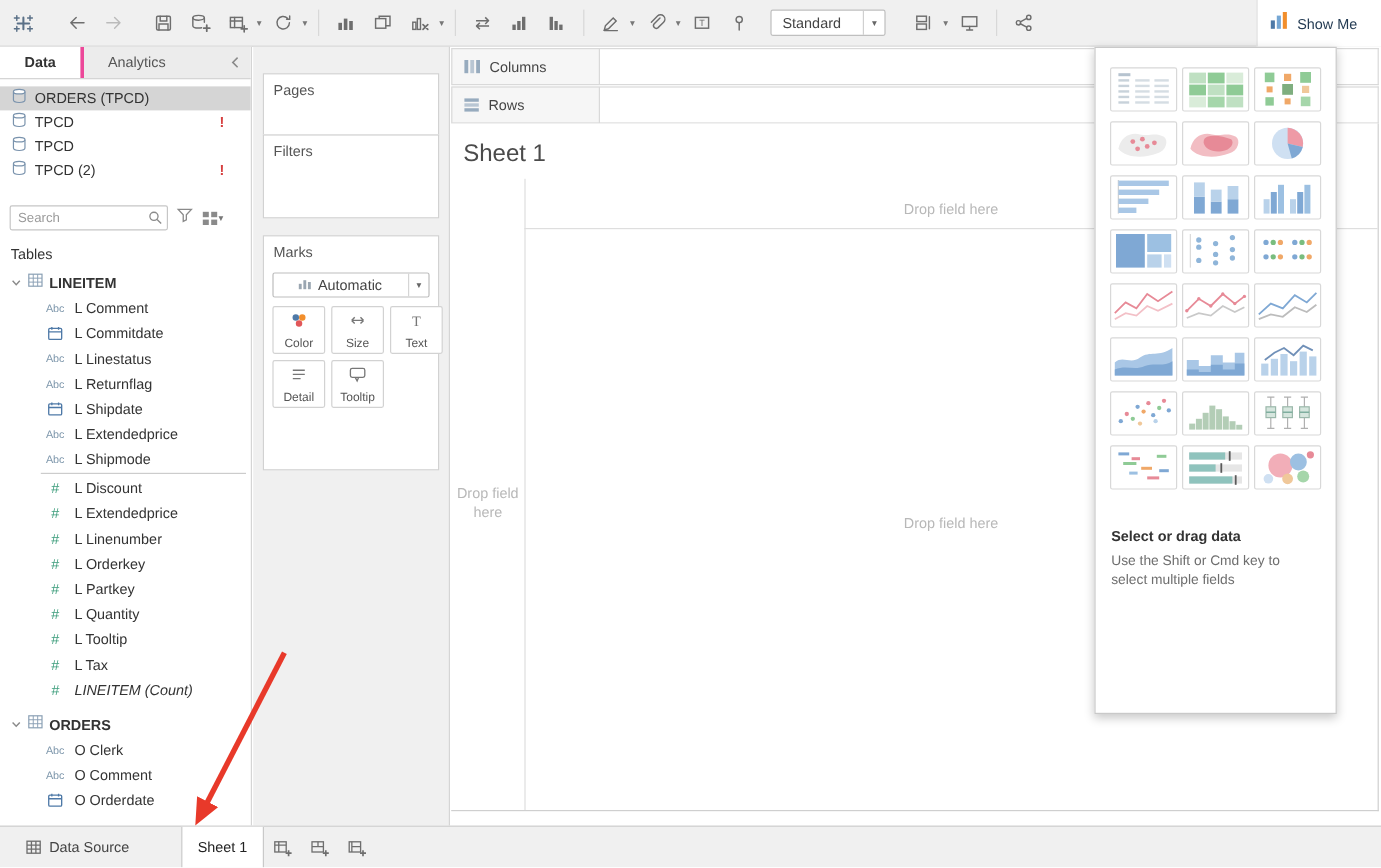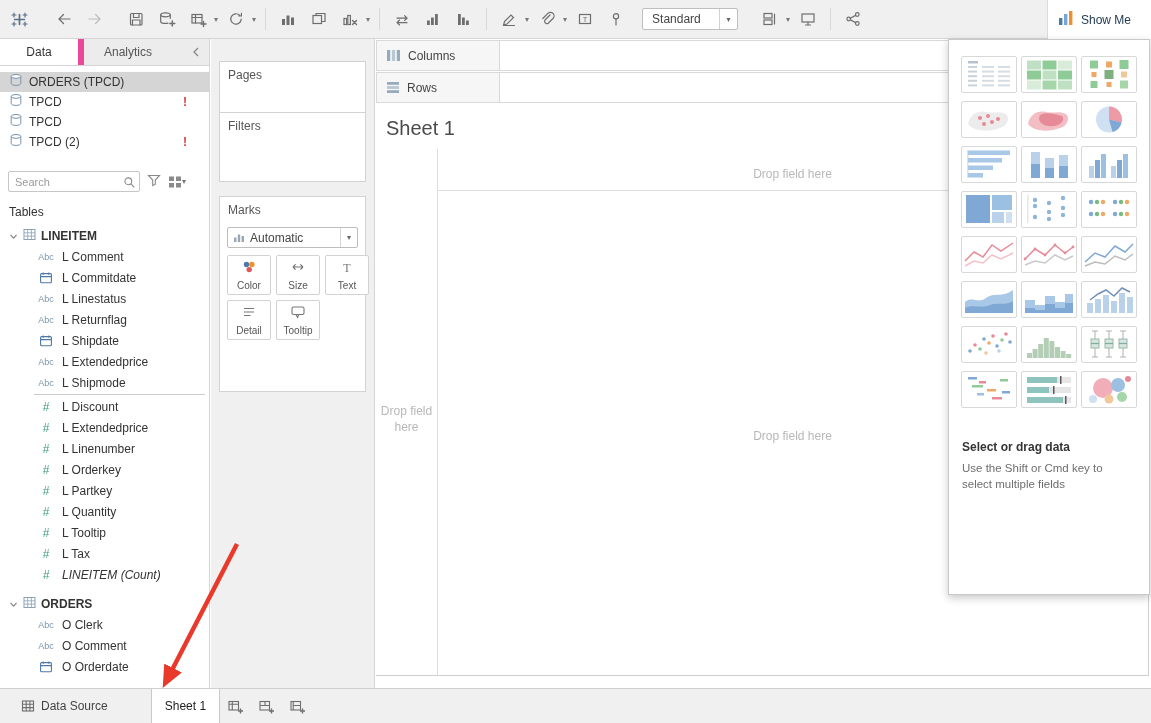--- a/index.html
+++ b/index.html
@@ -21,21 +21,21 @@
   .combo-text { font-size:12px; color:#444; padding:3px 10px 0 9px; width:76px; }
   .combo-caret { width:18px; border-left:1px solid #d0d0d0; font-size:8px; color:#666; display:flex; align-items:center; justify-content:center; }
   #showme-header { position:absolute; right:0; top:0; width:104px; height:39px; background:#fff;
                    border-left:1px solid #dcdcdc; display:flex; align-items:center; gap:7px; padding-left:10px; cursor:default; }
   #showme-header .smh-label { font-size:12px; color:#243b53; }
 
   
   #sidebar { position:absolute; left:0; top:39px; width:210px; bottom:35px; background:#fff; border-right:1px solid #d5d5d5; overflow:hidden; }
   .pane-tabs { height:27px; display:flex; align-items:stretch; background:#ececec; border-bottom:1px solid #d5d5d5; }
   .pane-tab { font-size:12px; color:#333; display:flex; align-items:center; justify-content:center; }
-  .pane-tab.active { background:#fff; width:84px; font-weight:normal; border-right:6px solid #ec4899; }
+  .pane-tab.active { background:#fff; width:70px; font-weight:bold; border-right:3px solid #ec4899; }
   .pane-tab.inactive { width:88px; color:#555; }
   .pane-collapse { margin-left:auto; width:26px; display:flex; align-items:center; justify-content:center; }
   #datasource-list { margin-top:6px; }
   .ds-row { height:20px; display:flex; align-items:center; gap:6px; padding-left:9px;justify-content:flex-end; }
   .ds-row.selected { background:#d5d5d5; }
   .ds-label { font-size:12px; color:#333; flex:1; white-space:nowrap; overflow:hidden; }
   .ds-warn { color:#d63f3f; font-weight:bold; font-size:12px; margin-right:22px; }
   .search-row { margin:19px 8px 0 8px; display:flex; align-items:center; gap:7px; }
   .search-wrap { position:relative; width:132px; }
   .search-input { width:132px; height:21px; border:1px solid #c6c6c6; border-radius:2px; font-size:11px; padding:0 20px 0 6px;
@@ -58,21 +58,21 @@
   .group-gap { height:8px; }
 
   
   #shelfcol { position:absolute; left:211px; top:39px; width:164px; bottom:35px; background:#f0f0f0; border-right:1px solid #d5d5d5; }
   .card { position:absolute; left:8px; right:8px; background:#fff; border:1px solid #d2d2d2; }
   #card-pages { top:22px; height:52px; }
   #card-filters { top:73px; height:70px; }
   #card-marks { top:157px; height:196px; }
   .card-label { font-size:12px; color:#555; padding:6px 0 0 8px; }
   .marks-dd { position:absolute; left:7px; right:7px; top:30px; height:21px; background:#fff; border:1px solid #bdbdbd; border-radius:2px;
-              display:flex; align-items:center; gap:5px; padding-left:5px; }
+              display:flex; align-items:center; gap:5px; padding-left:20px; }
   .marks-dd-label { font-size:12px; color:#444; flex:1; }
   .marks-dd-caret { width:17px; align-self:stretch; border-left:1px solid #d5d5d5; display:flex; align-items:center; justify-content:center; font-size:8px; color:#666; }
   #marks-buttons { position:absolute; left:7px; top:58px; display:grid; grid-template-columns:repeat(3,44px); gap:5px; }
   .mark-btn { width:44px; height:40px; border:1px solid #d2d2d2; border-radius:2px; background:#fff; display:flex; flex-direction:column; align-items:center; justify-content:center; gap:1px; }
   .mark-lbl { font-size:10px; color:#555; }
 
   
   #canvas { position:absolute; left:375px; top:39px; right:0; bottom:35px; background:#fff; }
   .shelf-row { position:absolute; left:1px; right:2px; height:31px; display:flex; }
   #shelf-columns { top:1px; }
@@ -82,21 +82,21 @@
   .shelf-area { flex:1; background:#fff; border:1px solid #d9d9d9; border-left:none; }
   #sheet-area { position:absolute; left:1px; top:64px; right:2px; bottom:12px; background:#fff; border-bottom:1px solid #cfcfcf; border-right:1px solid #cfcfcf; }
   .sheet-title { position:absolute; left:10px; top:14px; font-size:20px; color:#4b4b4b; }
   .vline { position:absolute; left:61px; top:46px; bottom:0; border-left:1px solid #dedede; }
   .hline { position:absolute; top:87px; left:61px; right:0; border-top:1px solid #dedede; }
   .drop-top { position:absolute; top:64px; left:61px; right:0; text-align:center; font-size:12px; color:#b8b8b8; }
   .drop-left { position:absolute; left:3px; width:55px; top:300px; text-align:center; font-size:12px; color:#b8b8b8; line-height:16px; }
   .drop-main { position:absolute; top:326px; left:61px; right:0; text-align:center; font-size:12px; color:#b8b8b8; }
 
   
-  #showme { position:absolute; left:948px; top:39px; width:202px; height:556px; background:#fff; border:1px solid #c9c9c9;
+  #showme { position:absolute; left:912px; top:39px; width:202px; height:556px; background:#fff; border:1px solid #c9c9c9;
             box-shadow:0 3px 8px rgba(0,0,0,.22); z-index:5; }
   #showme-grid { position:absolute; left:12px; top:16px; display:grid; grid-template-columns:repeat(3,56px); gap:8px 4px; }
   .thumb { width:56px; height:37px; border:1px solid #d8d8d8; border-radius:2px; background:#fff; display:flex; align-items:center; justify-content:center; }
   #showme-texts { position:absolute; left:13px; top:400px; width:172px; }
   .sm-title { font-size:12px; font-weight:bold; color:#333; margin-bottom:6px; }
   .sm-hint { font-size:11.5px; color:#6e6e6e; line-height:16px; }
 
   
   #bottombar { position:absolute; left:0; bottom:0; width:1151px; height:35px; background:#f0f0f0; border-top:1px solid #cfcfcf;
                display:flex; align-items:stretch; z-index:10; padding-left:8px; }

